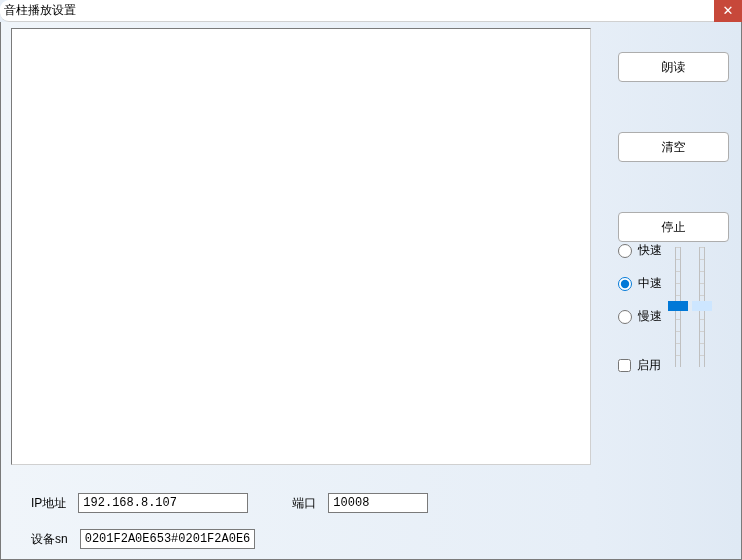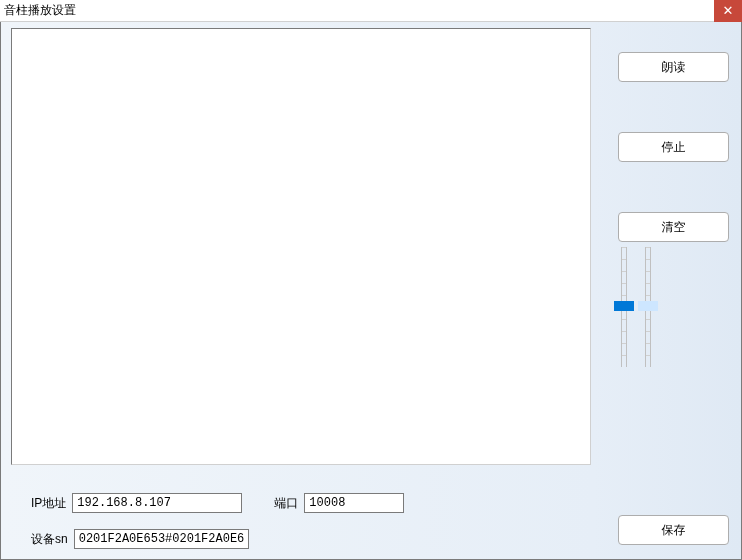--- a/index.html
+++ b/index.html
@@ -13,20 +13,21 @@
     overflow: hidden;
   }
   .titlebar {
     height: 22px;
     background: #fff;
     border-bottom: 1px solid #d0d0d0;
     display: flex;
     align-items: center;
     justify-content: space-between;
     padding-left: 4px;
+    border-radius: 9px;
   }
   .titlebar-title { font-size: 12px; color: #000; }
   .close-btn {
     width: 28px;
     height: 22px;
     background: #c7483a;
     color: #fff;
     display: flex;
     align-items: center;
     justify-content: center;
@@ -59,21 +60,21 @@
     font-family: inherit;
     padding: 2px;
   }
   .bottom-fields {
     margin-top: 20px;
     display: flex;
     flex-direction: column;
     gap: 8px;
     padding-left: 20px;
   }
-  .field-row { display: flex; align-items: center; gap: 6px; margin-top: 8px; }
+  .field-row { display: flex; align-items: center; gap: 12px; margin-top: 8px; }
   .field-label { font-size: 12px; white-space: nowrap; }
   .text-input {
     height: 20px;
     border: 1px solid #7a7a7a;
     background: #fff;
     font-family: "Courier New", monospace;
     font-size: 12px;
     padding: 0 4px;
   }
   .ip-input { width: 170px; }
@@ -173,36 +174,53 @@
       <div class="field-row">
         <span class="field-label">设备sn</span>
         <input class="text-input sn-input" value="0201F2A0E653#0201F2A0E653" style="">
       </div>
     </div>
   </div>
 
   <div class="right-col">
     <div class="btn-stack">
       <button class="btn">朗读</button>
+      <button class="btn">清空</button>
       <button class="btn">停止</button>
-      <button class="btn">清空</button>
     </div>
 
 
     <div class="speed-block">
+      <div class="radios">
+        <label class="radio-row">
+          <input type="radio" name="speed" style="">
+          <span>快速</span>
+        </label>
+        <label class="radio-row">
+          <input type="radio" name="speed" checked="" style="">
+          <span>中速</span>
+        </label>
+        <label class="radio-row">
+          <input type="radio" name="speed" style="">
+          <span>慢速</span>
+        </label>
+        <label class="checkbox-row">
+          <input type="checkbox" style="">
+          <span>启用</span>
+        </label>
+      </div>
       <div class="sliders">
         <div class="vslider">
           <div class="track"></div>
           <div class="thumb" style="top:45%"></div>
         </div>
         <div class="vslider">
           <div class="track"></div>
           <div class="thumb" style="top:45%; background:#cde6ff;"></div>
         </div>
       </div>
     </div>
 
     <div class="bottom-btns">
-      <button class="btn">保存</button>
     </div>
   </div>
 
 </div>
 
 </body></html>

